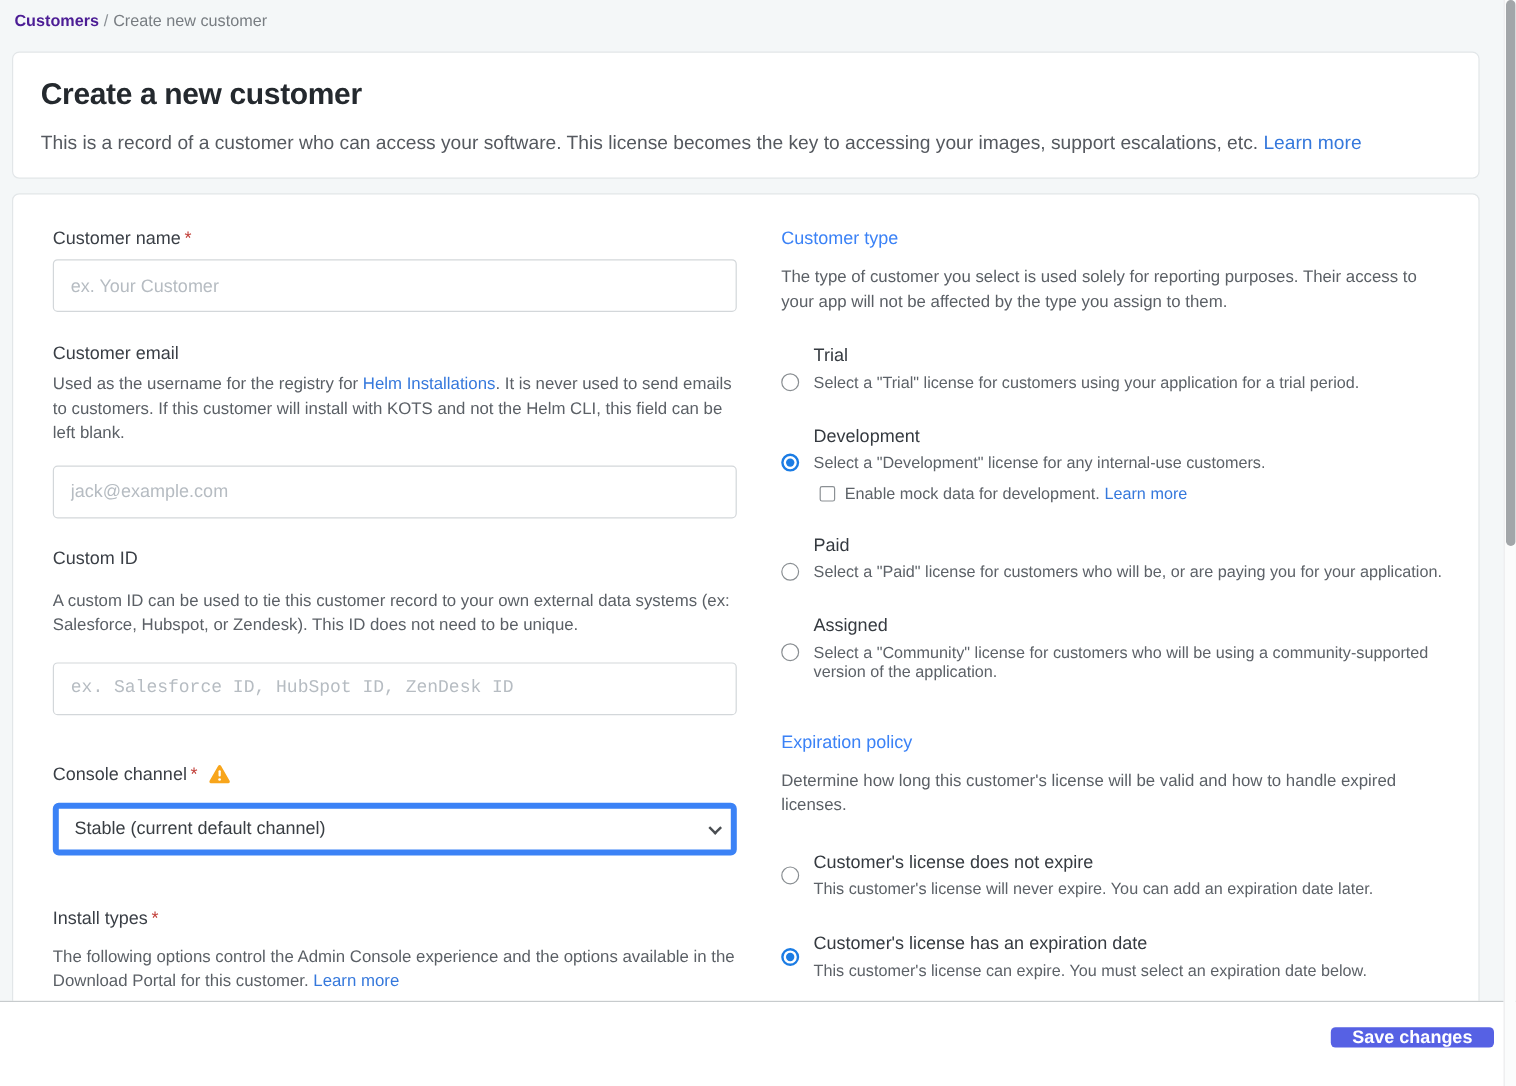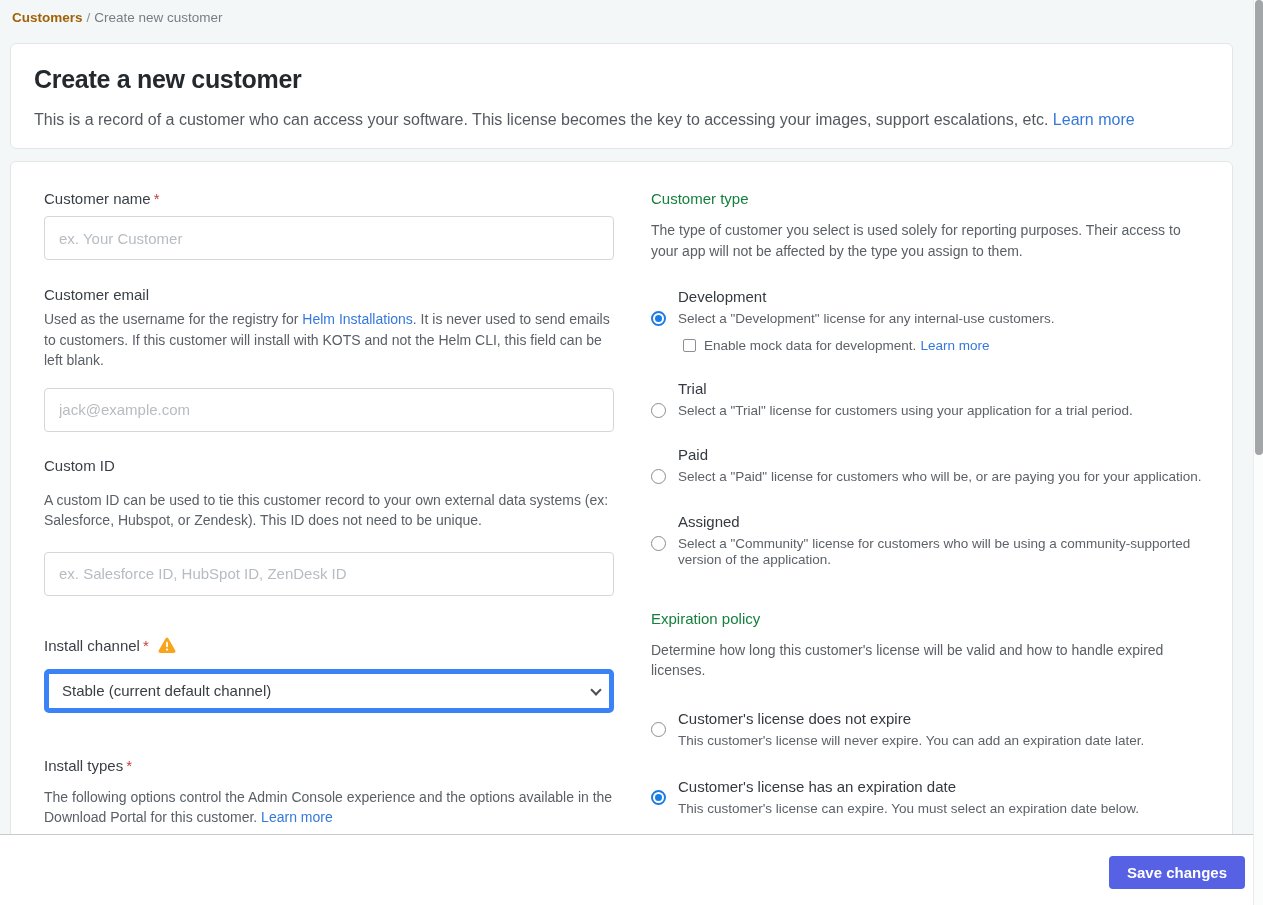--- a/index.html
+++ b/index.html
@@ -1,20 +1,20 @@
 <!DOCTYPE html>
 <html><head>
 <meta charset="utf-8">
 <style>
   * { margin:0; padding:0; box-sizing:border-box; }
   html,body { width:1263px; height:905px; overflow:hidden; }
   body { font-family:"Liberation Sans", sans-serif; background:#f4f7f8; position:relative; color:#4a4f55; }
 
   .breadcrumb { padding:10px 0 0 12px; font-size:13.5px; color:#787d82; }
-  .breadcrumb a { color:#a16207; text-decoration:none; font-weight:700; cursor:pointer; }
+  .breadcrumb a { color:#4c1d95; text-decoration:none; font-weight:700; cursor:pointer; }
   .breadcrumb .sep { margin:0 4px; color:#8a8f94; }
 
   .card { position:absolute; left:10px; background:#ffffff; border:1px solid #e2e6e8; border-radius:6px; width:1223px; }
   .card-header { top:43px; height:106px; padding:21px 23px; }
   .card-main { top:161px; height:744px; padding:28px 23px; display:flex; }
 
   h1.page-title { font-size:25px; font-weight:700; color:#24292e; letter-spacing:-0.3px; }
   .header-desc { margin-top:17px; font-size:16px; color:#55595f; }
   a.inline-link { color:#3578dc; text-decoration:none; font-weight:500; cursor:pointer; }
 
@@ -28,33 +28,33 @@
                 font-family:"Liberation Sans", sans-serif; font-size:15px; color:#35393e; padding:0 14px; outline:none; }
   .text-input::placeholder { color:#b6bcc2; opacity:1; }
 
   .para { font-size:14px; line-height:20.5px; color:#5b6066; }
 
   .lbl-email { margin-top:26px; }
   .para-email { margin-top:6px; }
   .input-email { margin-top:17px; }
   .lbl-custom { margin-top:25px; }
   .para-custom { margin-top:16px; }
-  .input-custom { margin-top:21px; }
+  .input-custom { margin-top:21px;font-family:Liberation Mono, monospace; }
   .lbl-channel { margin-top:41px; display:flex; align-items:center; }
   .warn-icon { display:inline-block; margin-left:9px; line-height:0; }
   .select-wrap { position:relative; margin-top:15px; width:570px; }
   select.channel-select { width:570px; height:44px; border:5px solid #3b82f6; border-radius:5px; background:#fff;
                           font-family:"Liberation Sans", sans-serif; font-size:15px; color:#393e43; padding:0 30px 0 13px;
                           appearance:none; -webkit-appearance:none; outline:none; }
   .select-chevron { position:absolute; right:14px; top:17px; width:8px; height:8px; border-right:2px solid #4a4e52;
                     border-bottom:2px solid #4a4e52; transform:rotate(45deg); pointer-events:none; }
   .lbl-install { margin-top:44px; }
   .para-install { margin-top:13px; }
 
-  .section-heading { font-size:15px; color:#15803d; }
+  .section-heading { font-size:15px; color:#3b82f6; }
   .para-right { margin-top:13px; font-size:14px; line-height:20.5px; color:#5b6066; }
 
   .option { position:relative; padding-left:27px; }
   .opt-title { font-size:15px; color:#353a40; }
   .opt-desc { margin-top:6px; font-size:13.5px; line-height:16.5px; color:#5d6268; }
   .radio { position:absolute; left:0; width:15px; height:15px; border-radius:50%; border:1px solid #898e92; background:#fff; cursor:pointer; }
   .radio.selected { border:2px solid #1b7ce4; }
   .radio.selected::after { content:""; position:absolute; left:2px; top:2px; width:7px; height:7px; border-radius:50%; background:#1b7ce4; }
   .radio.pos-desc { top:23px; }
   .radio.pos-mid  { top:12px; }
@@ -62,21 +62,21 @@
   .ct-option-dev { margin-top:27px; }
   .checkbox-row { margin-top:10px; padding-left:5px; display:flex; align-items:center; font-size:13.5px; color:#5d6268; }
   .checkbox { width:13px; height:13px; border:1px solid #8b9094; border-radius:2px; background:#fff; margin-right:8px; cursor:pointer; flex:none; }
   .checkbox-row .inline-link { margin-left:4px; }
   .ct-option { margin-top:27px; }
 
   .exp-heading { margin-top:41px; }
   .exp-option { margin-top:29px; }
 
   .footer { position:absolute; left:0; right:0; bottom:0; height:71px; background:#ffffff; border-top:1px solid #c7cbcd; z-index:5; }
-  .save-btn { position:absolute; right:18px; top:21px; height:33px; padding:0 18px; background:#5661e4; border:none;
+  .save-btn { position:absolute; right:18px; top:21px; height:17px; padding:0 18px; background:#5661e4; border:none;
               border-radius:4px; color:#ffffff; font-family:"Liberation Sans", sans-serif; font-size:15px; font-weight:700; cursor:pointer; }
 
   .scrollbar { position:absolute; right:0; top:0; width:10px; height:905px; background:#fbfcfc; border-left:1px solid #ebeced; z-index:10; }
   .scroll-thumb { position:absolute; left:1px; top:0; width:8px; height:455px; background:#a2a6a9; border-radius:4px; }
 </style>
 </head>
 <body>
 
 <div class="breadcrumb">
   <a>Customers</a><span class="sep">/</span><span>Create new customer</span>
@@ -103,21 +103,21 @@
     <div class="para para-email">
       <span>Used as the username for the registry for </span><a class="inline-link">Helm Installations</a><span>. It is never used to send emails to customers. If this customer will install with KOTS and not the Helm CLI, this field can be left blank.</span>
     </div>
     <input class="text-input input-email" type="text" placeholder="jack@example.com" style="">
 
     <div class="field-label lbl-custom">Custom ID</div>
     <div class="para para-custom">A custom ID can be used to tie this customer record to your own external data systems (ex: Salesforce, Hubspot, or Zendesk). This ID does not need to be unique.</div>
     <input class="text-input input-custom" type="text" placeholder="ex. Salesforce ID, HubSpot ID, ZenDesk ID" style="">
 
     <div class="field-label lbl-channel">
-      <span>Install channel</span>
+      <span>Console channel</span>
         <span class="req">*</span>
       <span class="warn-icon">
         <svg width="18" height="16" viewBox="0 0 24 21">
           <path d="M13.7 1.6 23.1 17.9c.8 1.4-.2 3.1-1.8 3.1H2.7C1.1 21 .1 19.3.9 17.9L10.3 1.6c.8-1.3 2.6-1.3 3.4 0z" fill="#f8a51b"></path>
           <rect x="10.8" y="6.2" width="2.5" height="7.2" rx="1.2" fill="#fff"></rect>
           <circle cx="12" cy="16.6" r="1.5" fill="#fff"></circle>
         </svg>
       </span>
     </div>
     <div class="select-wrap">
@@ -134,35 +134,35 @@
       <span>The following options control the Admin Console experience and the options available in the Download Portal for this customer.</span>
       <a class="inline-link">Learn more</a>
     </div>
   </div>
 
   <div class="col-right">
 
     <div class="section-heading">Customer type</div>
     <div class="para-right">The type of customer you select is used solely for reporting purposes. Their access to your app will not be affected by the type you assign to them.</div>
 
+    <div class="option ct-option">
+      <span class="radio pos-desc"></span>
+      <div class="opt-title">Trial</div>
+      <div class="opt-desc">Select a "Trial" license for customers using your application for a trial period.</div>
+    </div>
+
     <div class="option ct-option-dev">
       <span class="radio selected pos-desc"></span>
       <div class="opt-title">Development</div>
       <div class="opt-desc">Select a "Development" license for any internal-use customers.</div>
       <div class="checkbox-row">
         <span class="checkbox"></span>
         <span>Enable mock data for development.</span>
         <a class="inline-link">Learn more</a>
       </div>
-    </div>
-
-    <div class="option ct-option">
-      <span class="radio pos-desc"></span>
-      <div class="opt-title">Trial</div>
-      <div class="opt-desc">Select a "Trial" license for customers using your application for a trial period.</div>
     </div>
 
     <div class="option ct-option">
       <span class="radio pos-desc"></span>
       <div class="opt-title">Paid</div>
       <div class="opt-desc">Select a "Paid" license for customers who will be, or are paying you for your application.</div>
     </div>
 
     <div class="option ct-option">
       <span class="radio pos-desc"></span>

